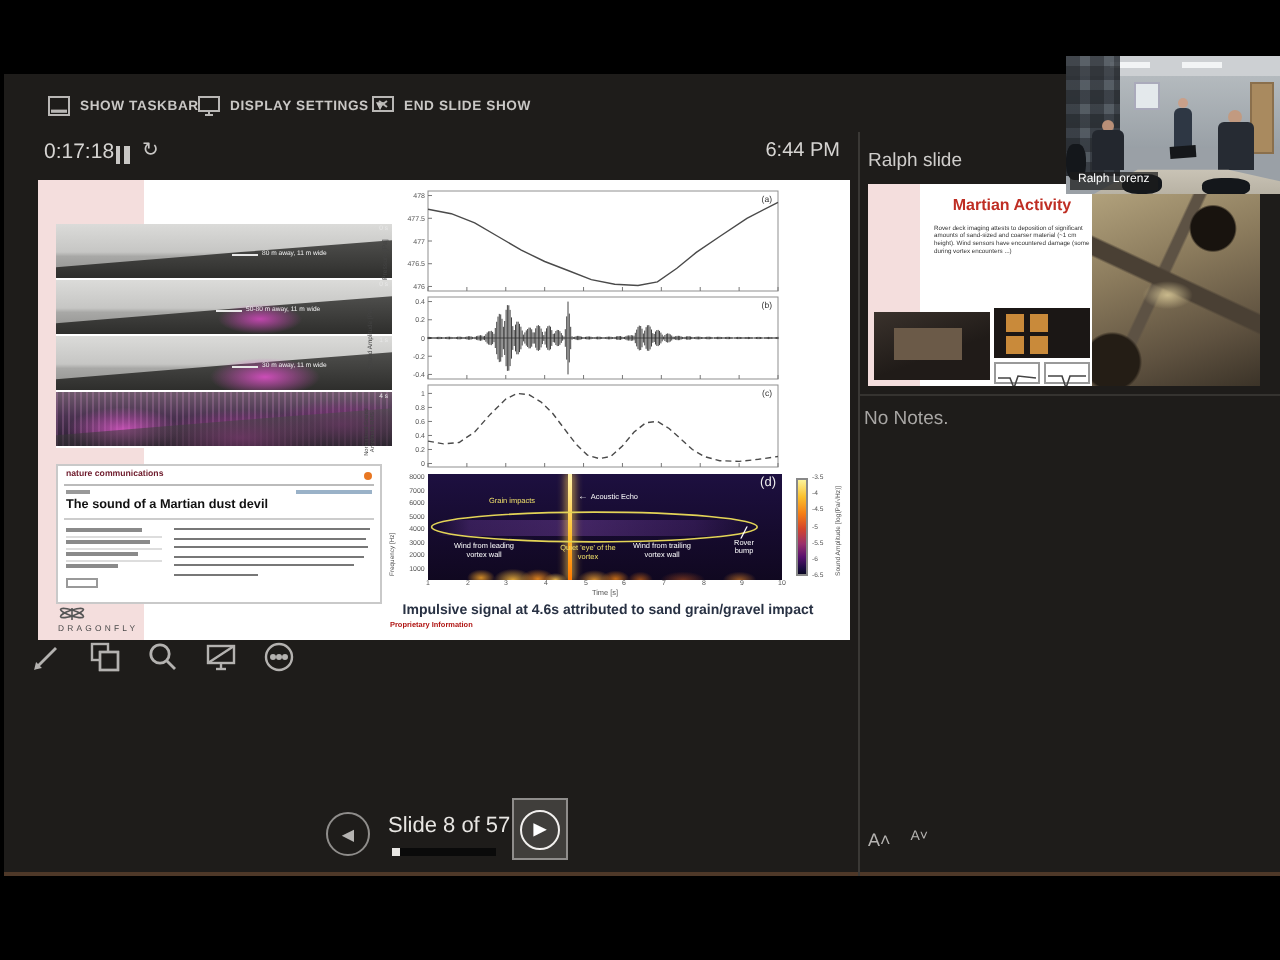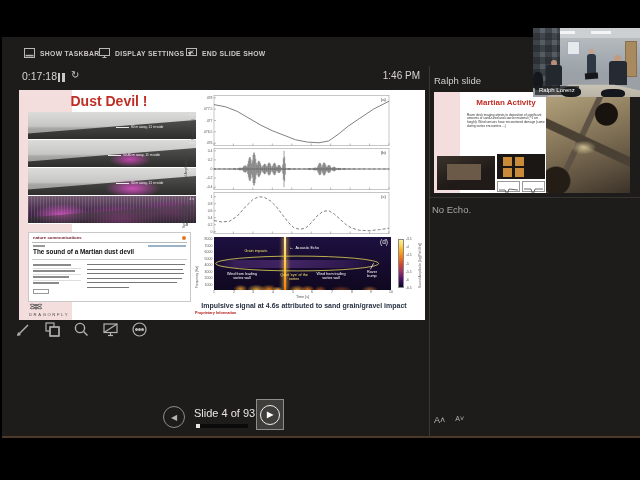--- a/index.html
+++ b/index.html
@@ -225,25 +225,24 @@
       </span>
       <span>END SLIDE SHOW</span>
     </div>
 
     <div class="elapsed">0:17:18</div>
     <div class="pausebtn">
         <i></i>
         <i></i>
       </div>
     <div class="restartbtn"><span>↻</span></div>
-    <div class="clock">1:46 PM</div>
+    <div class="clock">6:44 PM</div>
 
     <div class="slide">
       <div class="pinkband"></div>
-      <div class="slide-title">Dust Devil !</div>
 
       <div class="frames">
         <div class="frame">
           <div class="ridge"></div>
           <span class="f-time">0 s</span>
           <span class="f-note">
               <i></i>
               <b>80 m away, 11 m wide</b>
             </span>
         </div>
@@ -749,21 +748,21 @@
               <circle cx="8.5" cy="8.5" r="0.9" fill="#b4b2b0"></circle>
               <circle cx="11.5" cy="8.5" r="0.9" fill="#b4b2b0"></circle>
             </svg>
         </span>
       </div>
     </div>
 
     <div class="prev-btn">
         <span>◀</span>
       </div>
-    <div class="counter">Slide 4 of 93</div>
+    <div class="counter">Slide 8 of 57</div>
     <div class="progress">
         <i style="width: 7%;"></i>
       </div>
     <div class="next-btn">
         <b>
           <span>▶</span>
         </b>
       </div>
 
     <div class="vdivider"></div>
@@ -789,21 +788,21 @@
       </div>
       <div class="pv-chart" style="left:88px">
         <svg width="21" height="9" viewBox="0 0 21 9">
             <polyline points="1,2 8,2 10,8 12,2 20,2" fill="none" stroke="#444" stroke-width="0.8"></polyline>
           </svg>
       </div>
       <div class="pv-img"></div>
     </div>
 
     <div class="hdivider"></div>
-    <div class="notes">No Echo.</div>
+    <div class="notes">No Notes.</div>
 
     <div class="fontbtns">
       <span class="fa1">A˄</span>
       <span class="fa2">A˅</span>
     </div>
   </div>
 
   <div class="webcam">
     <div class="wc-ceiling"></div>
     <div class="wc-light" style="left:22px"></div>

